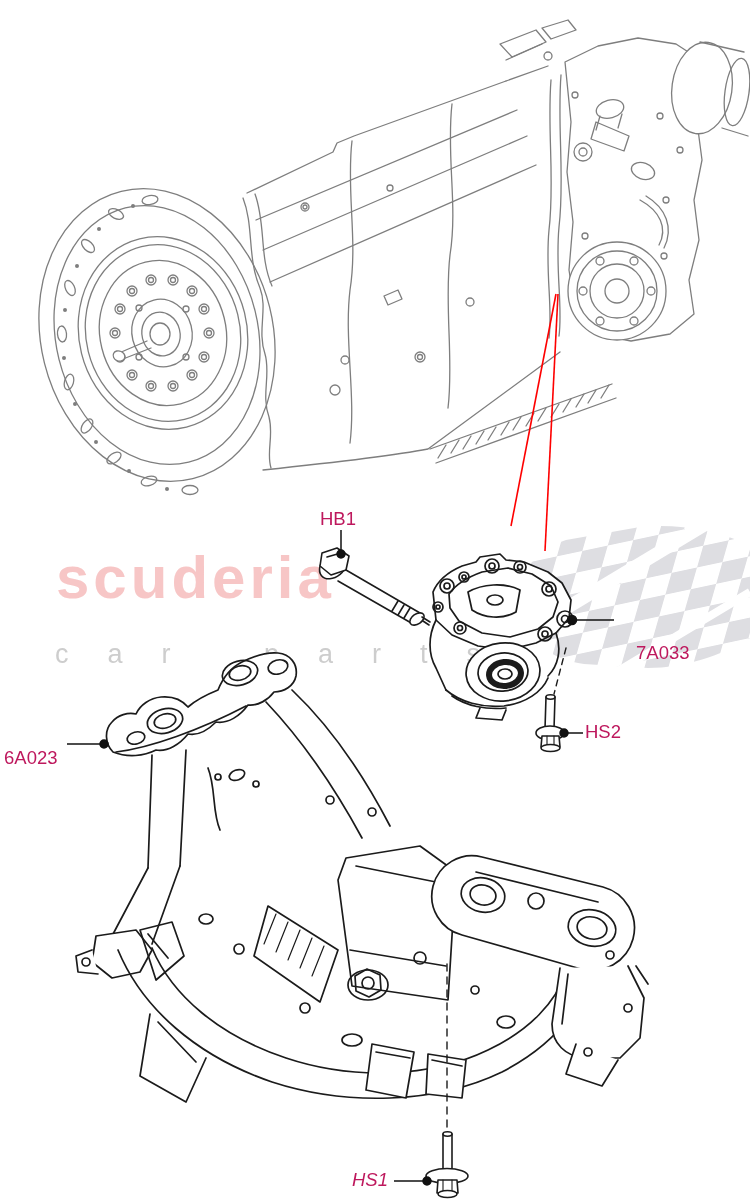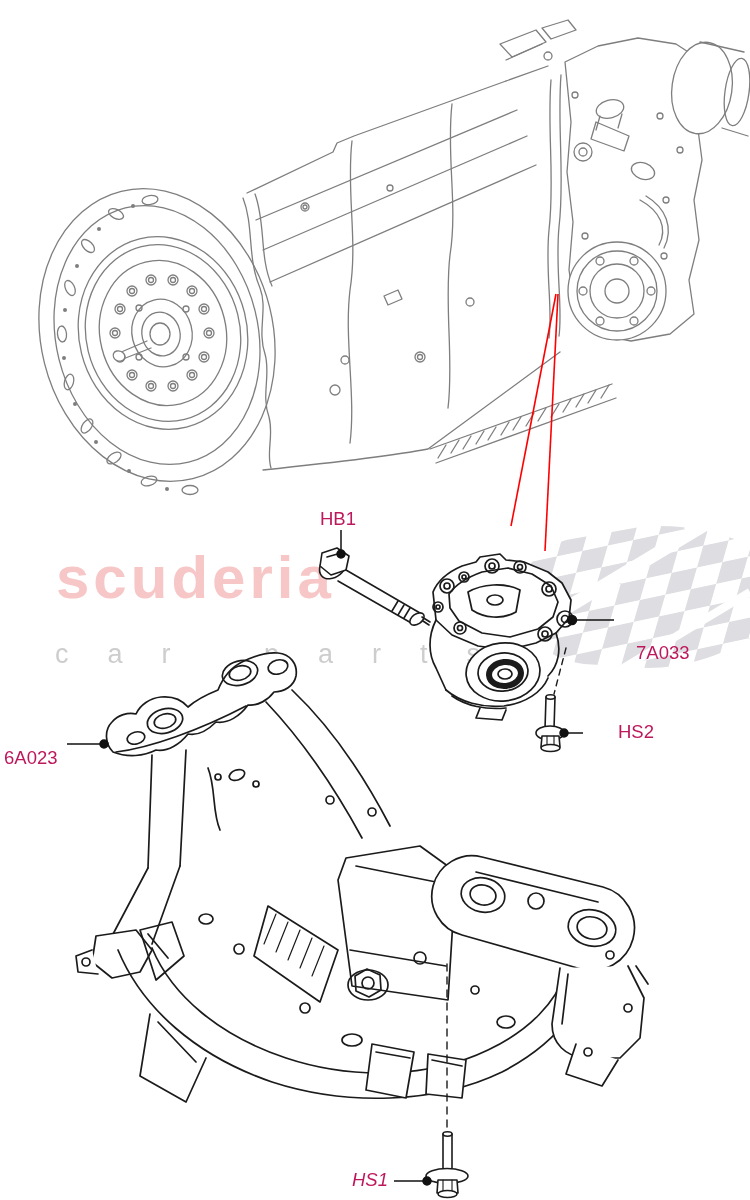--- a/index.html
+++ b/index.html
@@ -9,21 +9,21 @@
   .wm-brand{position:absolute;left:56px;top:548px;font-size:60px;font-weight:bold;
             letter-spacing:4px;line-height:1;color:#f6bdbd;opacity:.85;user-select:none;}
   .wm-sub{position:absolute;left:55px;top:641px;font-size:27px;font-weight:400;
           letter-spacing:39px;word-spacing:8px;line-height:1;color:#cbcbcb;opacity:.95;user-select:none;}
   
   .canvas{position:absolute;left:0;top:0;}
   
   .plabel{position:absolute;color:#be185d;font-size:18.5px;line-height:1;white-space:nowrap;cursor:pointer;}
   .lb-hb1{left:320px;top:510px;}
   .lb-7a033{left:616px;top:644px;margin-left:20px;}
-  .lb-hs2{left:618px;top:723px;}
+  .lb-hs2{left:585px;top:723px;}
   .lb-6a023{left:4px;top:733px;margin-top:16px;}
   .lb-hs1{left:352px;top:1171px;font-style:italic;}
 </style>
 </head>
 <body>
 
 <div class="page">
 
   <div class="wm-brand">scuderia</div>
   <div class="wm-sub">car parts</div>

